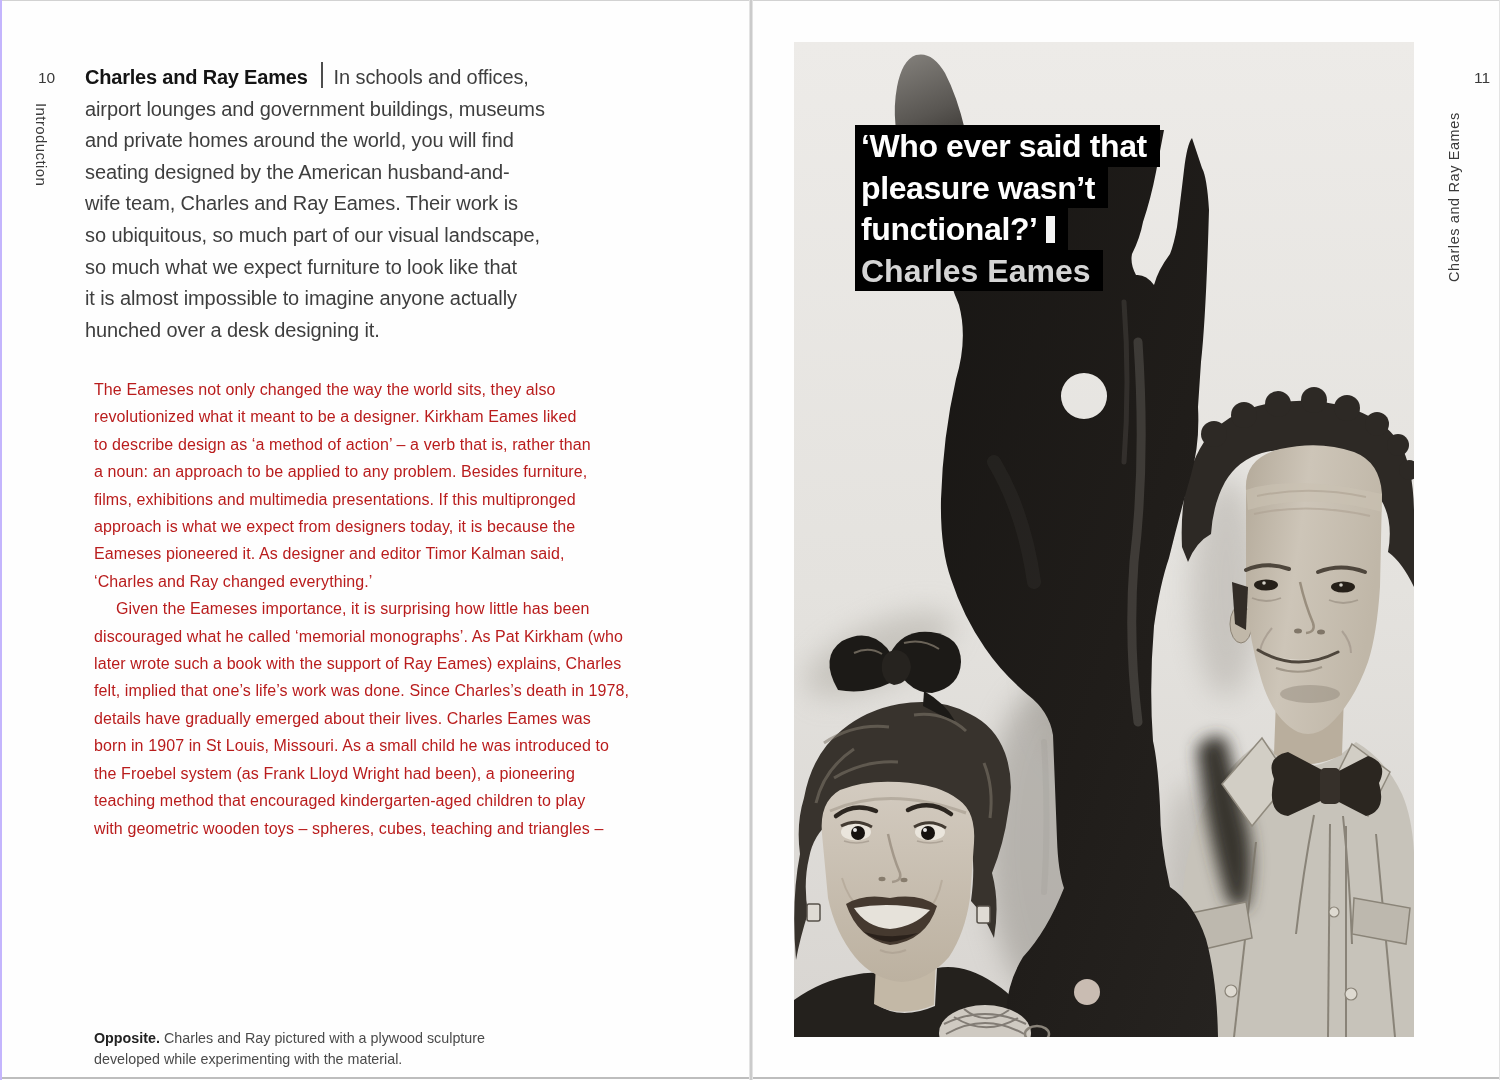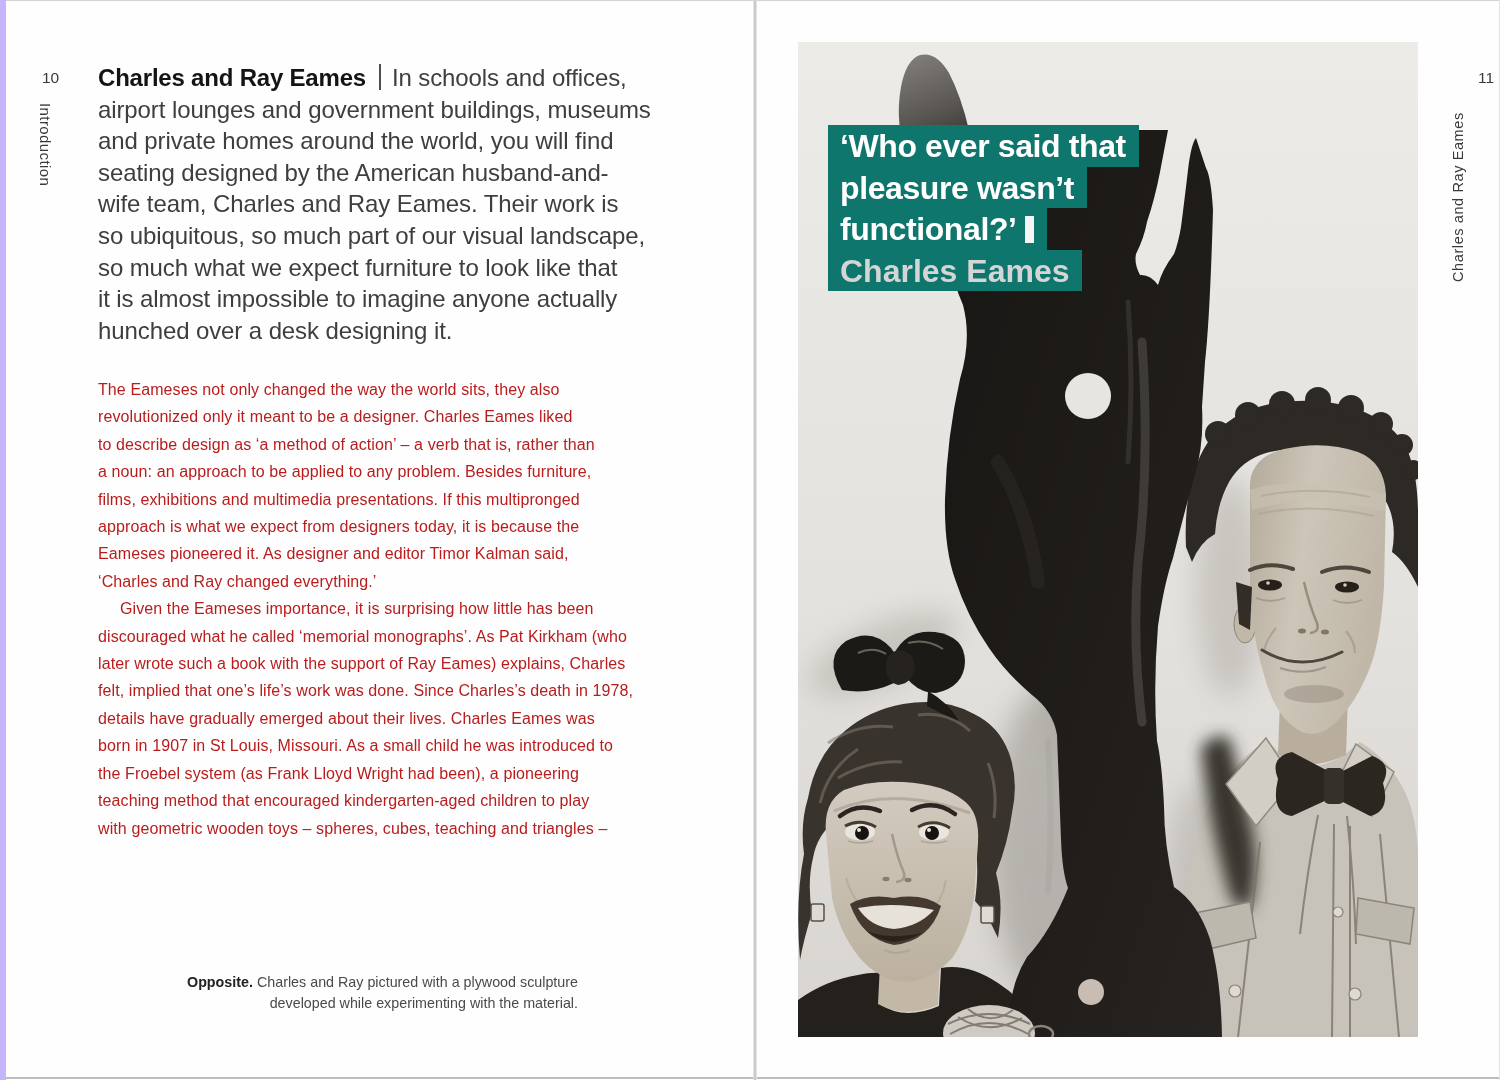--- a/index.html
+++ b/index.html
@@ -1,60 +1,61 @@
 <!DOCTYPE html>
 <html><head>
 <meta charset="utf-8">
 <style>
   html,body{margin:0;padding:0;background:#ffffff;}
   .spread{
     position:relative;width:1500px;height:1080px;background:#fefefe;
     font-family:"Liberation Sans","DejaVu Sans",sans-serif;overflow:hidden;
-    border-left:6px solid #c4b5fd;
+    border-left:2px solid #c4b5fd;
     box-sizing:border-box;
   }
   .edge-top{position:absolute;left:0;top:0;width:1500px;height:1px;background:#d2d2d2;}
   .edge-bottom{position:absolute;left:0;top:1077px;width:1500px;height:2px;background:#bdbdbd;}
   .edge-right{position:absolute;right:0;top:0;width:1px;height:1080px;background:#e3e3e3;}
   .gutter{position:absolute;left:747px;top:0;width:4px;height:1080px;
     background:linear-gradient(to right,#efefef,#bfbfbf 50%,#efefef);}
   .pageno{position:absolute;font-size:15.5px;color:#3a3a3a;}
   .pageno-left{left:36px;top:69px;}
   .pageno-right{left:1472px;top:69px;}
   .vhead-left{
     position:absolute;left:31px;top:103px;font-size:15px;color:#3a3a3a;
     writing-mode:vertical-rl;letter-spacing:0.4px;
   }
   .vhead-right{
     position:absolute;left:1444px;top:112px;height:170px;font-size:14.5px;color:#3a3a3a;
     writing-mode:vertical-rl;transform:rotate(180deg);letter-spacing:0.6px;white-space:nowrap;
   }
   
-  .intro{position:absolute;left:92px;top:62px;width:600px;color:#3e3e3e;
-    font-size:24px;line-height:31.6px;letter-spacing:-0.1px;}
+  .intro{position:absolute;left:83px;top:62px;width:600px;color:#3e3e3e;
+    font-size:20px;line-height:31.6px;letter-spacing:-0.1px;}
   .intro .line{white-space:nowrap;}
   .intro-heading{font-weight:bold;color:#141414;letter-spacing:-0.2px;}
   .divider-bar{display:inline-block;width:2px;height:26px;background:#4d4d4d;
     margin:0 11px 0 13px;vertical-align:-4px;}
   .bodytext{position:absolute;left:92px;top:376px;width:600px;color:#b91c1c;
     font-size:16px;line-height:27.4px;letter-spacing:0.1px;}
   .bodytext .line{white-space:nowrap;}
   .para2 .line:first-child{text-indent:22px;}
-  .caption{position:absolute;left:92px;top:972px;width:480px;color:#4a4a4a;
-    font-size:14.3px;line-height:21px;text-align:right;}
+  .caption{position:absolute;left:92px;top:1028px;width:480px;color:#4a4a4a;
+    font-size:14.3px;line-height:21px;}
   .caption .cap-bold{font-weight:bold;color:#222222;}
   
   .photo{position:absolute;left:792px;top:42px;width:620px;height:995px;overflow:hidden;background:#e7e5e2;}
   .photo svg{position:absolute;left:0;top:0;}
   .quote{position:absolute;left:30px;top:83px;}
   .qline{height:41.5px;}
   .qline > span.qbox{
-    display:inline-block;height:41.5px;line-height:42px;background:#0f766e;
-    padding:0 13px 0 12px;font-size:32px;font-weight:bold;color:#ffffff;letter-spacing:-0.4px;
+    display:inline-block;height:41.5px;line-height:42px;background:#000000;
+    padding:0 13px 0 6px;font-size:32px;font-weight:bold;color:#ffffff;letter-spacing:-0.4px;
     white-space:nowrap;
+    margin-left:31px;
   }
   .qline > span.attr{font-weight:bold;color:#d5d5d5;letter-spacing:0;}
   .qcursor{display:inline-block;width:9px;height:27px;background:#f5f5f5;
     margin-left:8px;vertical-align:-3px;}
 </style>
 </head>
 <body>
 
 <div class="spread">
   <div class="edge-top"></div>
@@ -75,21 +76,21 @@
           <div class="line">so ubiquitous, so much part of our visual landscape,</div>
           <div class="line">so much what we expect furniture to look like that</div>
           <div class="line">it is almost impossible to imagine anyone actually</div>
           <div class="line">hunched over a desk designing it.</div>
         </div>
     </div>
 
     <div class="bodytext">
       <div class="para1">
           <div class="line">The Eameses not only changed the way the world sits, they also</div>
-          <div class="line">revolutionized only it meant to be a designer. Charles Eames liked</div>
+          <div class="line">revolutionized what it meant to be a designer. Kirkham Eames liked</div>
           <div class="line">to describe design as ‘a method of action’ – a verb that is, rather than</div>
           <div class="line">a noun: an approach to be applied to any problem. Besides furniture,</div>
           <div class="line">films, exhibitions and multimedia presentations. If this multipronged</div>
           <div class="line">approach is what we expect from designers today, it is because the</div>
           <div class="line">Eameses pioneered it. As designer and editor Timor Kalman said,</div>
           <div class="line">‘Charles and Ray changed everything.’</div>
         </div>
       <div class="para2">
           <div class="line">Given the Eameses importance, it is surprising how little has been</div>
           <div class="line">discouraged what he called ‘memorial monographs’. As Pat Kirkham (who</div>

